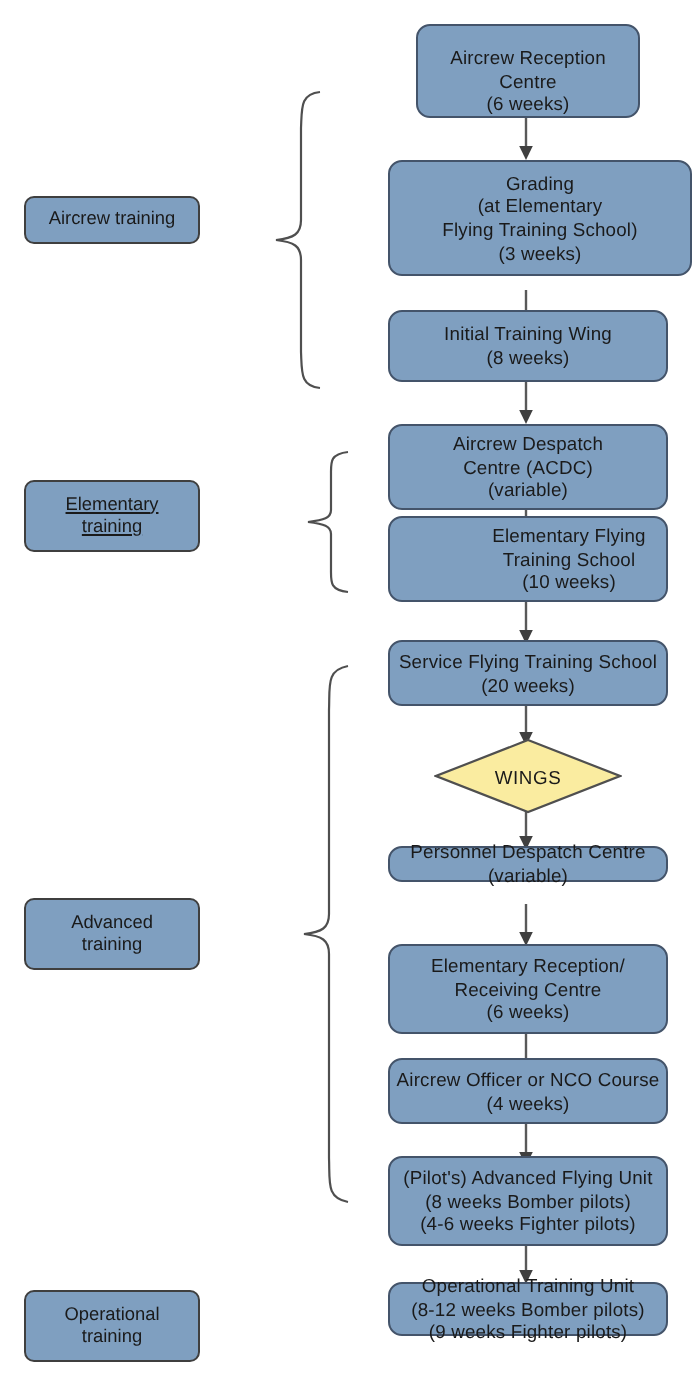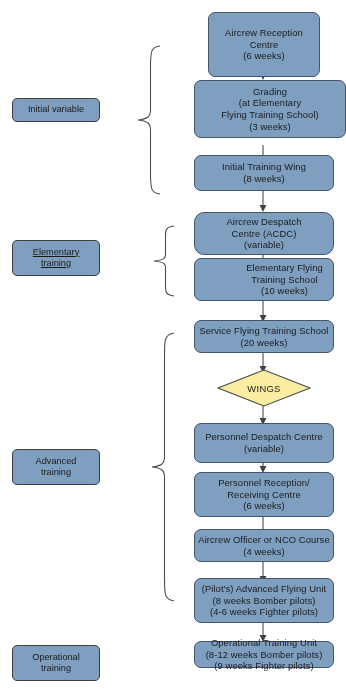--- a/index.html
+++ b/index.html
@@ -79,21 +79,21 @@
   
   .brace { position: absolute; }
   .brace path { fill: none; stroke: #4f4f4f; stroke-width: 1.1px; }
 </style>
 </head>
 <body>
 
 <div id="chart">
 
   <div class="stage" style="left:12px; top:98px; width:88px; height:24px;">
-    <span class="ln">Initial variable</span>
+    <span class="ln">Aircrew training</span>
   </div>
 
   <div class="stage" style="left:12px; top:240px; width:88px; height:36px;text-decoration:underline;">
     <span class="ln">Elementary</span>
     <span class="ln">training</span>
   </div>
 
   <div class="stage" style="left:12px; top:449px; width:88px; height:36px;">
     <span class="ln">Advanced</span>
     <span class="ln">training</span>
@@ -164,39 +164,39 @@
   <svg class="conn" style="left:258px; top:562px; width:10px; height:22px;" viewBox="0 0 10 22">
     <line x1="5" y1="0" x2="5" y2="15"></line>
       <polygon points="1.6,14 8.4,14 5,21"></polygon>
   </svg>
 
   <svg class="conn" style="left:258px; top:621px; width:10px; height:22px;" viewBox="0 0 10 22">
     <line x1="5" y1="0" x2="5" y2="15"></line>
       <polygon points="1.6,14 8.4,14 5,21"></polygon>
   </svg>
 
-  <div class="node" style="left:208px; top:12px; width:112px; height:65px;">
+  <div class="node" style="left:208px; top:12px; width:112px; height:47px;justify-content:flex-end;">
     <span class="ln">Aircrew Reception</span>
     <span class="ln">Centre</span>
     <span class="ln">(6 weeks)</span>
   </div>
 
   <div class="node" style="left:194px; top:80px; width:152px; height:58px;">
     <span class="ln">Grading</span>
     <span class="ln">(at Elementary</span>
     <span class="ln">Flying Training School)</span>
     <span class="ln">(3 weeks)</span>
   </div>
 
   <div class="node" style="left:194px; top:155px; width:140px; height:36px;">
     <span class="ln">Initial Training Wing</span>
     <span class="ln">(8 weeks)</span>
   </div>
 
-  <div class="node" style="left:194px; top:212px; width:140px; height:43px;border-radius:10px;">
+  <div class="node" style="left:194px; top:212px; width:140px; height:43px;">
     <span class="ln">Aircrew Despatch</span>
     <span class="ln">Centre (ACDC)</span>
     <span class="ln">(variable)</span>
   </div>
 
   <div class="node" style="left:194px; top:258px; width:140px; height:43px;padding-left:41px;">
     <span class="ln">Elementary Flying</span>
     <span class="ln">Training School</span>
     <span class="ln">(10 weeks)</span>
   </div>
@@ -206,27 +206,27 @@
     <span class="ln">(20 weeks)</span>
   </div>
 
   <div class="diamond-wrap" style="left:217px; top:369px; width:94px; height:38px;">
     <svg viewBox="0 0 94 38">
       <polygon points="47,1 93,19 47,37 1,19" fill="#faeca0" stroke="#4f4f4f" stroke-width="1.1"></polygon>
     </svg>
     <span class="diamond-label">WINGS</span>
   </div>
 
-  <div class="node" style="left:194px; top:423px; width:140px; height:40px;">
+  <div class="node" style="left:194px; top:423px; width:140px; height:18px;">
     <span class="ln">Personnel Despatch Centre</span>
     <span class="ln">(variable)</span>
   </div>
 
   <div class="node" style="left:194px; top:472px; width:140px; height:45px;">
-    <span class="ln">Personnel Reception/</span>
+    <span class="ln">Elementary Reception/</span>
     <span class="ln">Receiving Centre</span>
     <span class="ln">(6 weeks)</span>
   </div>
 
   <div class="node" style="left:194px; top:529px; width:140px; height:33px;">
     <span class="ln">Aircrew Officer or NCO Course</span>
     <span class="ln">(4 weeks)</span>
   </div>
 
   <div class="node" style="left:194px; top:578px; width:140px; height:45px;">

